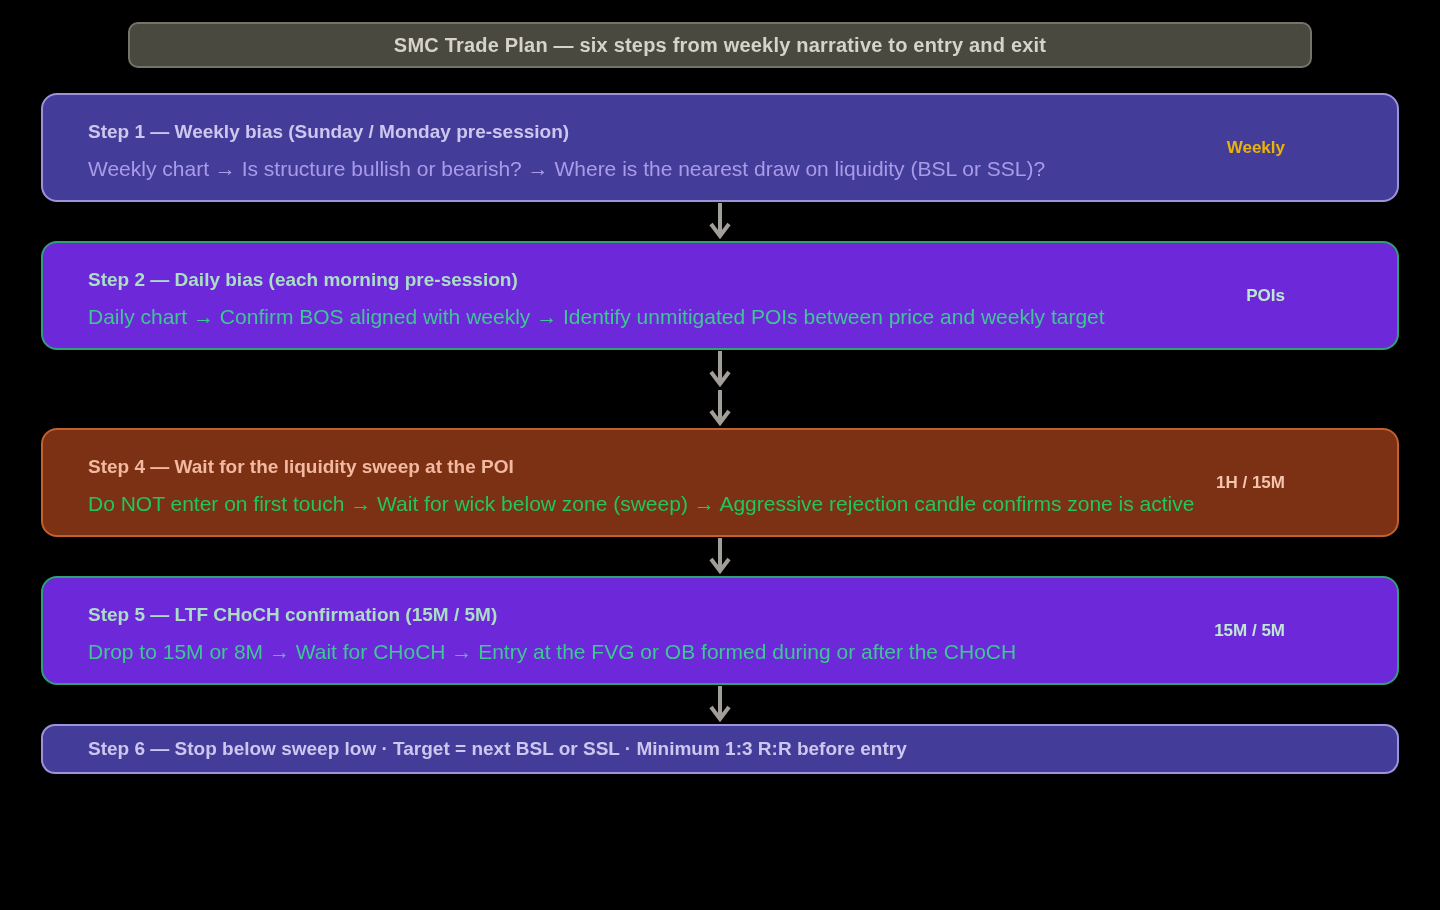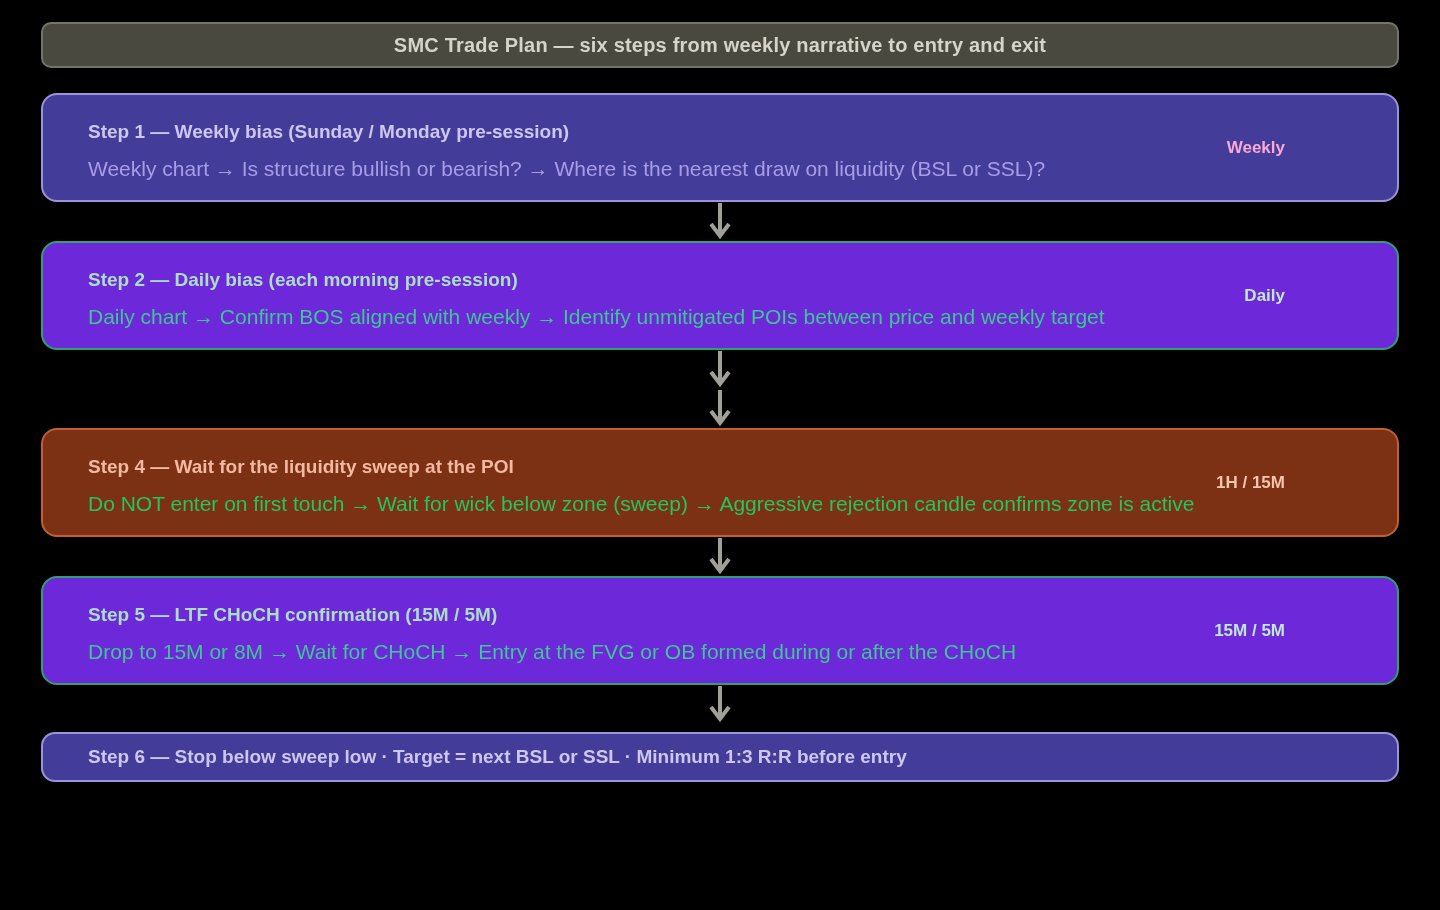--- a/index.html
+++ b/index.html
@@ -2,45 +2,45 @@
 <html><head>
 <meta charset="utf-8">
 <style>
   html,body{margin:0;padding:0;background:#000;}
   .canvas{
     position:relative;width:1440px;height:910px;background:#000;
     font-family:"Liberation Sans",sans-serif;overflow:hidden;
   }
   .stack{padding-top:22px;}
   .titlebar{
-    margin:0 auto 25px auto;width:1358px;height:46px;box-sizing:border-box;
+    margin:0 auto 25px auto;width:1184px;height:46px;box-sizing:border-box;
     background:#4a4940;border:2px solid #75746a;border-radius:10px;
     display:flex;align-items:center;justify-content:center;
   }
   .titlebar .t{color:#d6d3c8;font-size:20px;font-weight:bold;letter-spacing:.2px;}
   .step{
     position:relative;margin:0 auto;width:1358px;height:109px;box-sizing:border-box;
     border-radius:16px;border:2.5px solid;padding:25px 45px 16px 45px;
   }
   .step .title{font-size:19px;font-weight:bold;line-height:1.25;white-space:nowrap;}
   .step .body{font-size:21px;margin-top:12px;line-height:1.2;white-space:nowrap;}
   .step .badge{
     position:absolute;right:112px;top:50%;transform:translateY(-50%);
     font-size:17px;font-weight:bold;white-space:nowrap;
   }
   .final{
-    margin:8px auto;width:1358px;height:50px;box-sizing:border-box;
+    margin:0 auto;width:1358px;height:50px;box-sizing:border-box;
     border-radius:14px;border:2.5px solid #9b94da;background:#443c99;
     display:flex;align-items:center;padding:0 45px;
   }
   .final .title{color:#cdc7ef;font-size:19px;font-weight:bold;white-space:nowrap;}
   .purple{background:#443c99;border-color:#9b94da;}
   .purple .title{color:#cdc7ef;}
   .purple .body{color:#a89ce9;}
-  .purple .badge{color:#f9a8d4;}
+  .purple .badge{color:#eab308;}
   .green{background:#6d28d9;border-color:#2fa077;}
   .green .title{color:#aadfc5;}
   .green .body{color:#3ec695;}
   .green .badge{color:#bfe8d3;}
   .gray{background:#494840;border-color:#a3a09a;}
   .gray .title{color:#d6d3c8;}
   .gray .body{color:#a6a39b;}
   .gray .badge{color:#cfccc3;}
   .rust{background:#7c3014;border-color:#c2602f;}
   .rust .title{color:#f2b8a0;}
@@ -70,21 +70,21 @@
     <div class="arrow">
       <svg width="26" height="38" viewBox="0 0 26 38">
         <line x1="13" y1="0" x2="13" y2="33" stroke="#a19f98" stroke-width="4"></line>
         <polyline points="4,21 13,33 22,21" fill="none" stroke="#a19f98" stroke-width="4"></polyline>
       </svg>
     </div>
 
     <div class="step green">
       <div class="title">Step 2 — Daily bias (each morning pre-session)</div>
       <div class="body">Daily chart → Confirm BOS aligned with weekly → Identify unmitigated POIs between price and weekly target</div>
-      <div class="badge">Daily</div>
+      <div class="badge">POIs</div>
     </div>
 
     <div class="arrow">
       <svg width="26" height="38" viewBox="0 0 26 38">
         <line x1="13" y1="0" x2="13" y2="33" stroke="#a19f98" stroke-width="4"></line>
         <polyline points="4,21 13,33 22,21" fill="none" stroke="#a19f98" stroke-width="4"></polyline>
       </svg>
     </div>
 
 

